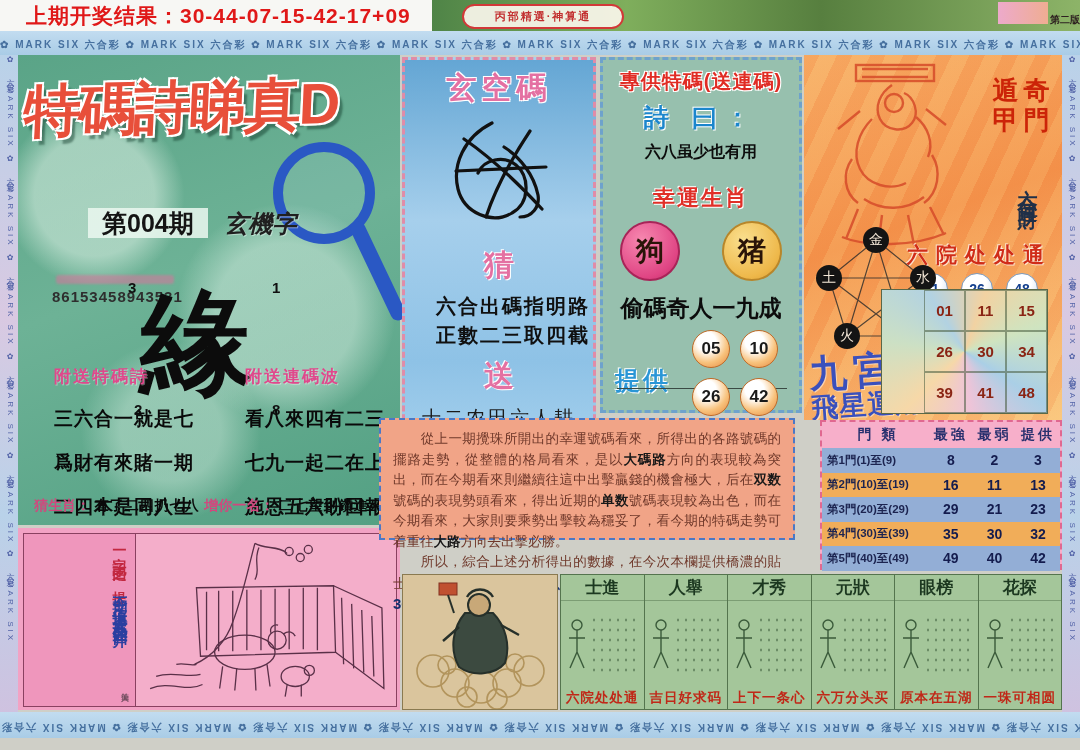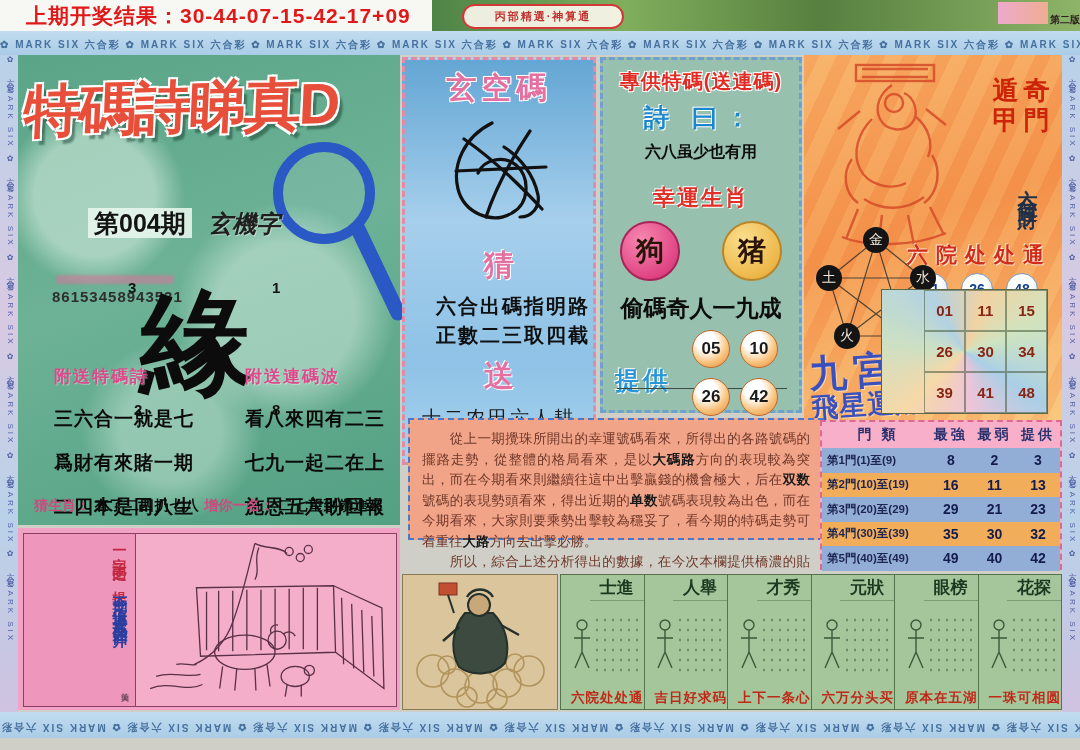--- a/index.html
+++ b/index.html
@@ -28,21 +28,21 @@
   
   .green-panel{left:18px;top:55px;width:382px;height:470px;
     background:radial-gradient(circle at 20% 30%,rgba(220,240,228,.55) 0 60px,transparent 90px),
                radial-gradient(circle at 70% 55%,rgba(215,238,226,.5) 0 70px,transparent 110px),
                radial-gradient(circle at 40% 80%,rgba(210,235,222,.45) 0 50px,transparent 90px),
                linear-gradient(160deg,#5aa487,#6db296 45%,#53a083);}
   .main-title{left:6px;top:14px;width:372px;font-size:57px;font-weight:900;color:#e84f3a;transform:rotate(-1.5deg) skewX(-4deg);
     letter-spacing:-2px;white-space:nowrap;
     text-shadow:-2px -2px 0 #fff,2px -2px 0 #fff,-2px 2px 0 #fff,2px 2px 0 #fff,5px 6px 2px rgba(10,50,35,.45);}
   .issue-row{left:70px;top:152px;white-space:nowrap;}
-  .issue{background:rgba(235,248,240,.85);padding:1px 6px;font-size:25px;font-weight:900;color:#141414;}
+  .issue{background:rgba(235,248,240,.85);padding:1px 14px;font-size:25px;font-weight:900;color:#141414;}
   .issue-suffix{font-family:"DejaVu Serif",serif;font-style:italic;font-size:24px;font-weight:900;color:#202020;margin-left:12px;
     text-shadow:1px 1px 0 rgba(255,255,255,.4);}
   .faint-bar{left:38px;top:220px;width:118px;height:9px;background:rgba(225,110,155,.5);filter:blur(1px);border-radius:3px;}
   .serial{left:34px;top:233px;font-size:15px;font-weight:700;color:#2e2e2e;letter-spacing:1px;}
   .bigchar-box{left:108px;top:226px;width:160px;height:140px;}
   .bigchar{position:absolute;left:14px;top:6px;font-family:"DejaVu Serif",serif;font-size:112px;line-height:1;font-weight:900;color:#0c0c0c;}
   .corner{position:absolute;font-size:15px;font-weight:900;color:#101010;}
   .c0{left:2px;top:-2px;} .c1{left:146px;top:-2px;} .c2{left:8px;top:120px;} .c3{left:146px;top:120px;}
   .poems{left:16px;top:310px;width:382px;display:flex;}
   .poem-col{width:50%;box-sizing:border-box;padding:0 6px 0 20px;}
@@ -118,41 +118,41 @@
     font-family:"DejaVu Serif",serif;font-weight:900;text-shadow:1px 1px 0 rgba(255,255,255,.5);}
   .nine-label .big{font-size:38px;letter-spacing:6px;line-height:38px;}
   .nine-label .small{font-size:27px;letter-spacing:1px;line-height:30px;}
   .ninegrid{position:absolute;right:14px;top:234px;width:123px;height:123px;border:1px solid #5a6848;
     background:conic-gradient(from 20deg at 50% 50%,#f2d2a2,#cfe4c0,#aacfe6,#eec4d8,#f6d8a8,#cce0c4,#b2d2e2,#f2d2a2);
     display:flex;flex-wrap:wrap;padding-left:42px;}
   .ng-cell{width:41px;height:41px;box-sizing:border-box;border:1px solid rgba(70,90,60,.55);
     display:flex;align-items:center;justify-content:center;font-size:15px;font-weight:900;color:#8a2414;}
 
   
-  .analysis{left:408px;top:418px;width:416px;height:122px;box-sizing:border-box;border:2px dashed #4a78c6;
+  .analysis{left:379px;top:418px;width:416px;height:122px;box-sizing:border-box;border:2px dashed #4a78c6;
     background:#f1a487;padding:9px 12px;font-size:13.5px;line-height:20.5px;color:#6f382a;text-align:justify;}
   .analysis b{color:#181818;font-weight:900;}
   .analysis .num{color:#15306e;font-weight:900;font-size:15px;}
 
   
   .gate{left:820px;top:420px;width:242px;height:150px;box-sizing:border-box;border:2px dashed #e06890;background:#f7afca;}
   .g-row{display:flex;height:24.5px;align-items:center;}
   .g-head{height:26px;}
   .g-head .g-c{color:#28306e;font-weight:900;font-size:14px;letter-spacing:3px;}
   .g-c{box-sizing:border-box;text-align:center;}
   .g-label{width:45%;font-size:11.5px;font-weight:700;color:#1c2450;text-align:left;padding-left:5px;letter-spacing:0;}
   .g-v{width:18.3%;font-size:14px;font-weight:900;color:#141c4e;}
   .r-blue{background:#93aed6;} .r-orange{background:#f1ad59;}
 
   
   .painting{left:402px;top:574px;width:156px;height:136px;box-sizing:border-box;border:1px solid #8a7a50;background:#dac59d;}
 
   
   .rank{left:560px;top:574px;width:502px;height:136px;box-sizing:border-box;border:1px solid #54744e;background:#a4c69a;display:flex;}
-  .rk-col{flex:1;border-right:1px solid #54744e;display:flex;flex-direction:column;align-items:flex-end;}
+  .rk-col{flex:1;border-right:1px solid #54744e;display:flex;flex-direction:column;}
   .rk-col:last-child{border-right:none;}
   .rk-head{height:25px;display:flex;align-items:center;justify-content:space-around;padding:0 10px;
     font-family:"DejaVu Serif",serif;font-size:17px;font-weight:900;color:#1c3820;border-bottom:1px solid rgba(84,116,78,.5);}
   .rk-body{flex:1;display:flex;align-items:center;justify-content:space-evenly;padding:2px 3px;}
   .micro{width:48px;height:58px;opacity:.75;
     background-image:radial-gradient(rgba(30,60,30,.55) 1px,transparent 1.4px);background-size:8px 10px;}
   .rk-phrase{height:23px;display:flex;align-items:center;justify-content:center;
     font-size:13.5px;font-weight:900;color:#c02818;letter-spacing:1px;}
 </style>
 </head>

